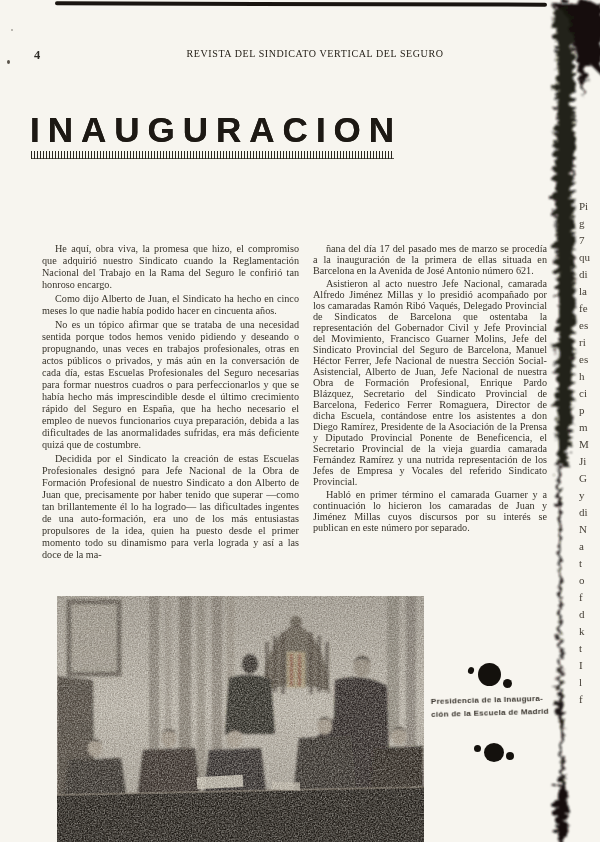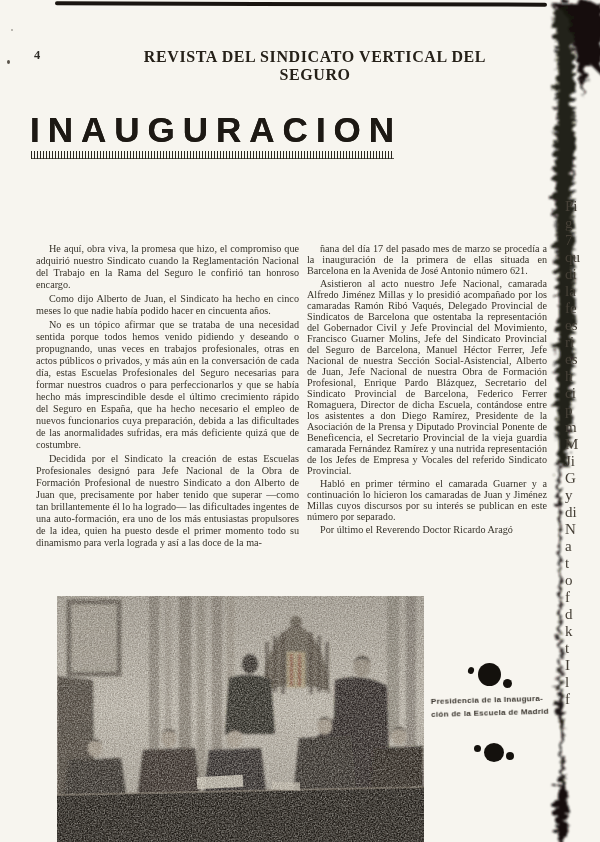--- a/index.html
+++ b/index.html
@@ -4,50 +4,50 @@
 <style>
   html,body{margin:0;padding:0;background:#e8e6e0;}
   .page{position:relative;width:600px;height:842px;background:#f7f5ef;overflow:hidden;
         font-family:"Liberation Serif",serif;color:#2f2c27;}
   
   .toprule{position:absolute;left:55px;top:2px;width:492px;height:4px;background:#1a1510;
            border-radius:2px;transform:rotate(.15deg);}
   
   .pagenum{position:absolute;left:34px;top:48px;font-weight:bold;font-size:12.5px;}
   .runhead{position:absolute;left:130px;top:48px;width:370px;text-align:center;
-           font-weight:bold;font-size:16px;letter-spacing:.6px;color:#262119;}
+           font-weight:normal;font-size:10px;letter-spacing:.6px;color:#262119;}
   .margin-dot{position:absolute;background:#5a544b;border-radius:50%;}
   
   .headline{position:absolute;left:30px;top:110px;font-family:"Liberation Sans",sans-serif;
             font-weight:bold;font-size:35px;letter-spacing:8px;color:#1d1914;
             text-shadow:0 0 .6px #1d1914;}
   .hatchbar{position:absolute;left:31px;top:151px;width:363px;height:7px;
             background:repeating-linear-gradient(90deg,#29241e 0 1px,rgba(0,0,0,0) 1px 3px);
             border-bottom:1.5px solid rgba(41,36,30,.75);}
   .subtitle{position:absolute;left:62px;top:164px;width:500px;text-align:center;
             font-style:italic;font-weight:bold;font-size:25px;line-height:30px;
             word-spacing:7px;color:#231e18;text-shadow:0 0 .5px #231e18;}
   
   .col{position:absolute;top:243px;text-align:justify;font-size:10.2px;line-height:12px;
        color:#363229;filter:blur(.22px);}
-  .col p{margin:0 0 2px 0;text-indent:13px;}
+  .col p{margin:0 0 2px 6px;text-indent:13px;}
   .col-left{left:36px;width:263px;height:348px;overflow:hidden;}
   .col-right{left:307px;width:240px;height:350px;overflow:hidden;line-height:11px;}
   
   .photo{position:absolute;left:57px;top:596px;width:367px;height:246px;}
   .caption{position:absolute;left:431px;top:693px;width:142px;
            font-family:"Liberation Sans",sans-serif;font-size:8px;font-weight:bold;
            line-height:13px;letter-spacing:.3px;color:#38332c;transform:rotate(-1.6deg);
            filter:blur(.15px);}
   
   .blot{position:absolute;}
   .blot i{position:absolute;background:#14110d;border-radius:50%;display:block;}
   
   .edge-band{position:absolute;right:0;top:0;width:58px;height:842px;}
-  .edge-frags{position:absolute;right:17px;top:198px;width:18px;font-size:15px;
+  .edge-frags{position:absolute;right:3px;top:198px;width:18px;font-size:11px;
               line-height:17px;white-space:pre-line;color:#464037;text-align:left;
               filter:blur(.25px);margin-left:21px;}
 </style>
 </head>
 <body>
 
 <div class="page">
 
   <div class="toprule"></div>
   <div class="margin-dot" style="left:7px;top:60px;width:3px;height:4px;"></div>
@@ -64,21 +64,20 @@
   <div class="col col-left">
     <p>He aquí, obra viva, la promesa que hizo, el compromiso que adquirió nuestro Sindicato cuando la Reglamentación Nacional del Trabajo en la Rama del Seguro le confirió tan honroso encargo.</p>
     <p>Como dijo Alberto de Juan, el Sindicato ha hecho en cinco meses lo que nadie había podido hacer en cincuenta años.</p>
     <p>No es un tópico afirmar que se trataba de una necesidad sentida porque todos hemos venido pidiendo y deseando o propugnando, unas veces en trabajos profesionales, otras en actos públicos o privados, y más aún en la conversación de cada día, estas Escuelas Profesionales del Seguro necesarias para formar nuestros cuadros o para perfeccionarlos y que se había hecho más imprescindible desde el último crecimiento rápido del Seguro en España, que ha hecho necesario el empleo de nuevos funcionarios cuya preparación, debida a las dificultades de las anormalidades sufridas, era más deficiente quizá que de costumbre.</p>
     <p>Decidida por el Sindicato la creación de estas Escuelas Profesionales designó para Jefe Nacional de la Obra de Formación Profesional de nuestro Sindicato a don Alberto de Juan que, precisamente por haber tenido que superar —como tan brillantemente él lo ha logrado— las dificultades ingentes de una auto-formación, era uno de los más entusiastas propulsores de la idea, quien ha puesto desde el primer momento todo su dinamismo para verla lograda y así a las doce de la ma-</p>
   </div>
   <div class="col col-right">
     <p>ñana del día 17 del pasado mes de marzo se procedía a la inauguración de la primera de ellas situada en Barcelona en la Avenida de José Antonio número 621.</p>
     <p>Asistieron al acto nuestro Jefe Nacional, camarada Alfredo Jiménez Millas y lo presidió acompañado por los camaradas Ramón Ribó Vaqués, Delegado Provincial de Sindicatos de Barcelona que ostentaba la representación del Gobernador Civil y Jefe Provincial del Movimiento, Francisco Guarner Molins, Jefe del Sindicato Provincial del Seguro de Barcelona, Manuel Héctor Ferrer, Jefe Nacional de nuestra Sección Social-Asistencial, Alberto de Juan, Jefe Nacional de nuestra Obra de Formación Profesional, Enrique Pardo Blázquez, Secretario del Sindicato Provincial de Barcelona, Federico Ferrer Romaguera, Director de dicha Escuela, contándose entre los asistentes a don Diego Ramírez, Presidente de la Asociación de la Prensa y Diputado Provincial Ponente de Beneficencia, el Secretario Provincial de la vieja guardia camarada Fernández Ramírez y una nutrida representación de los Jefes de Empresa y Vocales del referido Sindicato Provincial.</p>
     <p>Habló en primer término el camarada Guarner y a continuación lo hicieron los camaradas de Juan y Jiménez Millas cuyos discursos por su interés se publican en este número por separado.</p>
-    <p>Por último el Reverendo Doctor Ricardo Aragó</p>
   </div>
 
   <div class="photo">
     <svg width="367" height="246" viewBox="0 0 367 246">
       <defs>
         <filter id="soft">
             <feGaussianBlur stdDeviation="1.2"></feGaussianBlur>
           </filter>
         <filter id="soft2">
             <feGaussianBlur stdDeviation="3"></feGaussianBlur>

